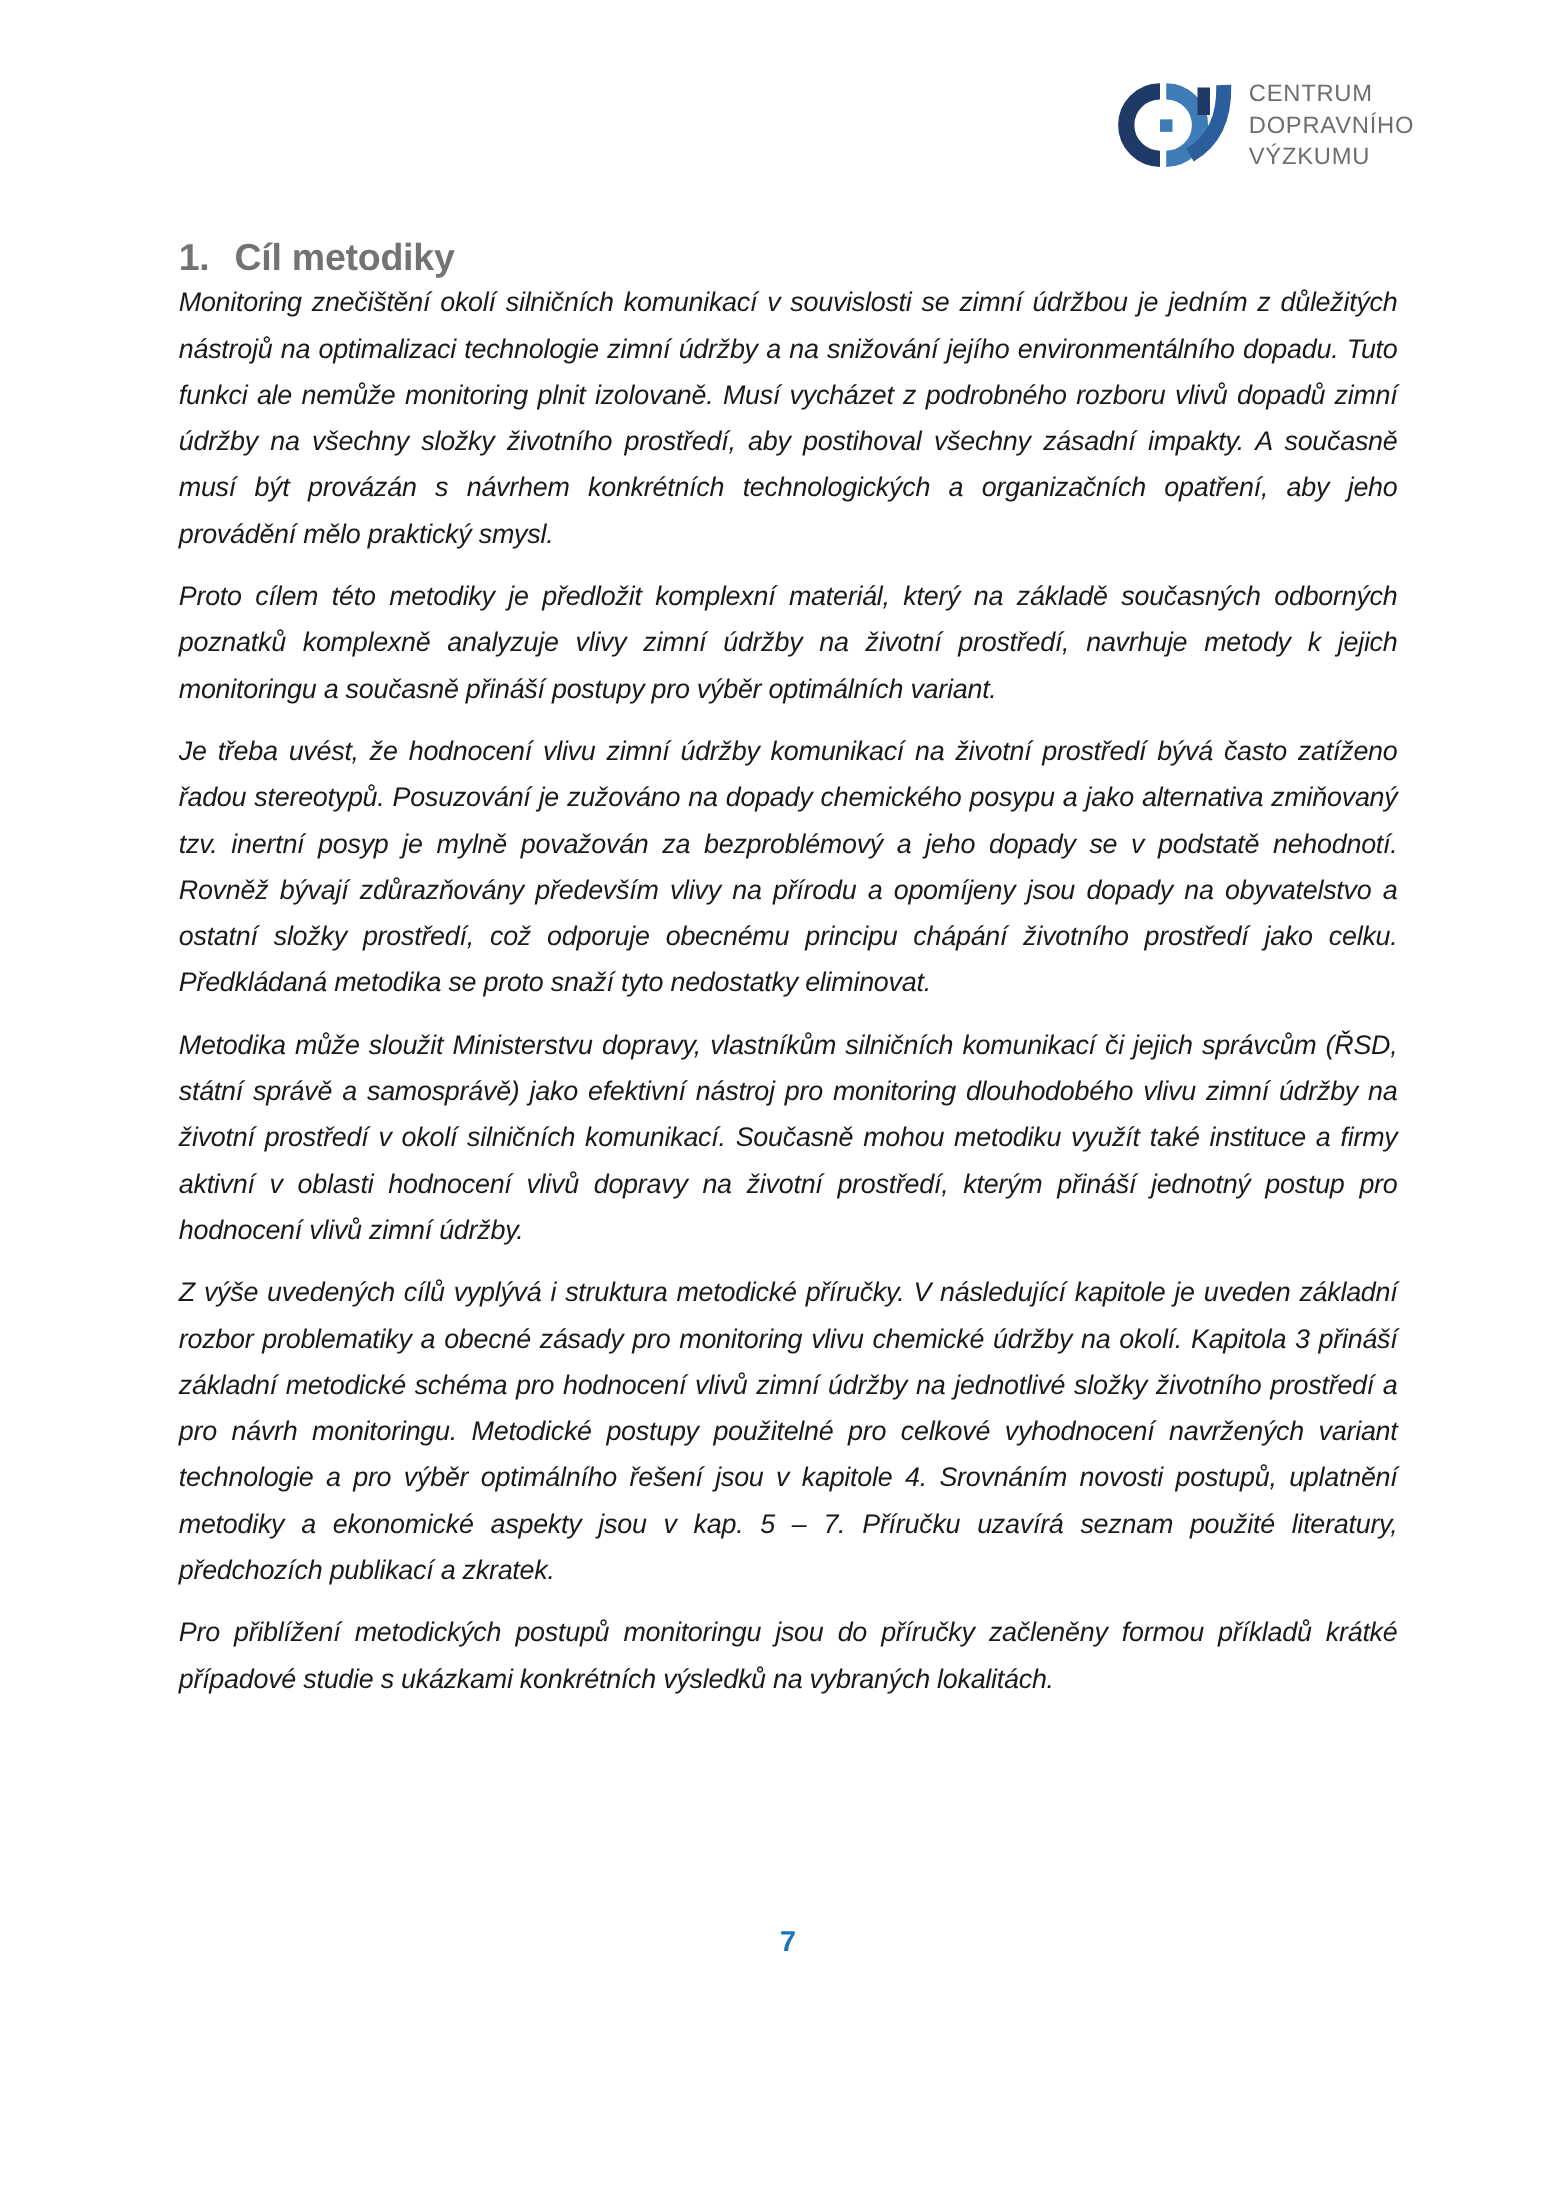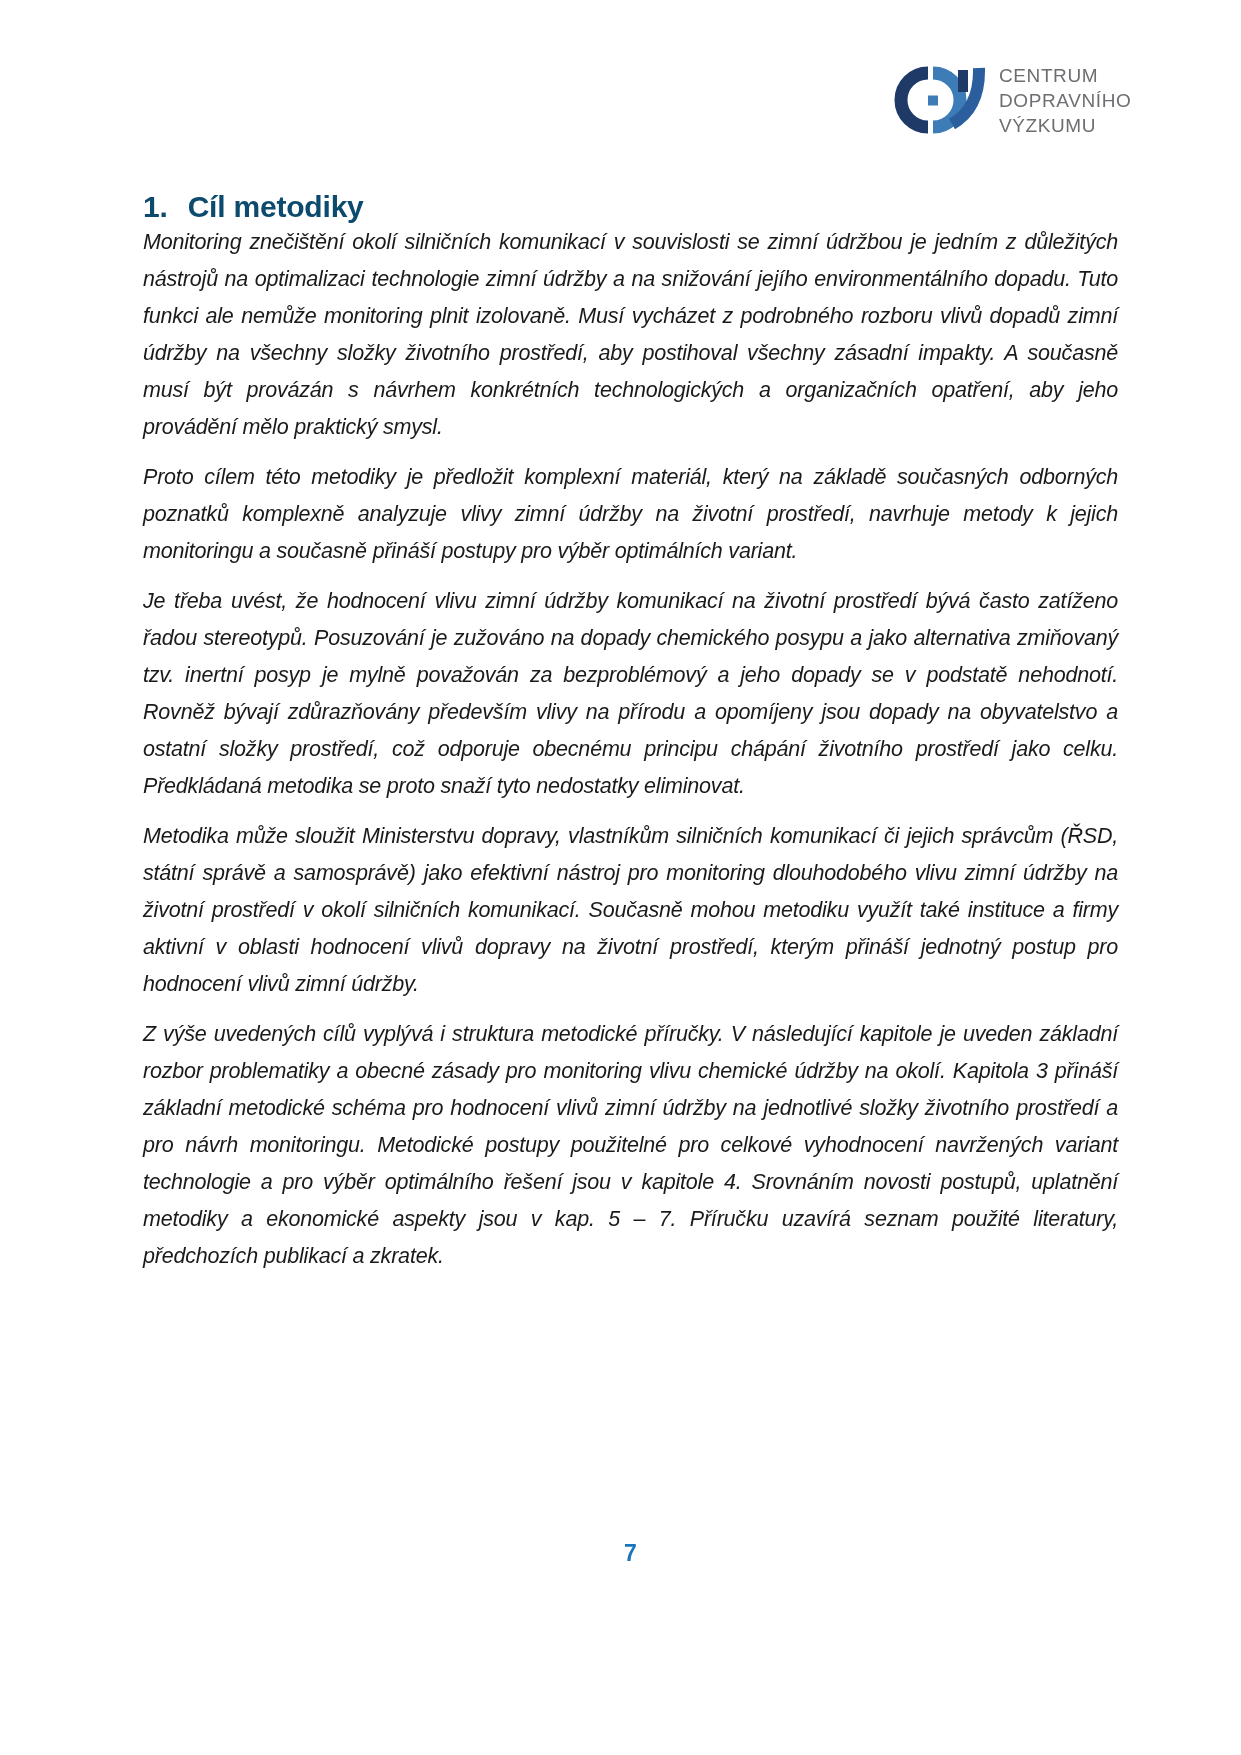--- a/index.html
+++ b/index.html
@@ -36,21 +36,21 @@
     line-height: 25px;
     letter-spacing: 0.6px;
     font-weight: 400;
   }
 
   
   .heading {
     position: absolute;
     top: 170px;
     left: 143px;
-    color: #0c4a6e;
+    color: #737373;
     font-size: 30px;
     font-weight: 700;
     letter-spacing: -0.2px;
   }
   .heading .num { margin-right: 20px; }
 
   
   .content {
     position: absolute;
     top: 224px;
@@ -106,17 +106,18 @@
   <h1 class="heading">
     <span class="num">1.</span><span>Cíl metodiky</span>
   </h1>
 
   <div class="content">
     <p>Monitoring znečištění okolí silničních komunikací v souvislosti se zimní údržbou je jedním z důležitých nástrojů na optimalizaci technologie zimní údržby a na snižování jejího environmentálního dopadu. Tuto funkci ale nemůže monitoring plnit izolovaně. Musí vycházet z podrobného rozboru vlivů dopadů zimní údržby na všechny složky životního prostředí, aby postihoval všechny zásadní impakty. A současně musí být provázán s návrhem konkrétních technologických a organizačních opatření, aby jeho provádění mělo praktický smysl.</p>
     <p>Proto cílem této metodiky je předložit komplexní materiál, který na základě současných odborných poznatků komplexně analyzuje vlivy zimní údržby na životní prostředí, navrhuje metody k jejich monitoringu a současně přináší postupy pro výběr optimálních variant.</p>
     <p>Je třeba uvést, že hodnocení vlivu zimní údržby komunikací na životní prostředí bývá často zatíženo řadou stereotypů. Posuzování je zužováno na dopady chemického posypu a jako alternativa zmiňovaný tzv. inertní posyp je mylně považován za bezproblémový a jeho dopady se v podstatě nehodnotí. Rovněž bývají zdůrazňovány především vlivy na přírodu a opomíjeny jsou dopady na obyvatelstvo a ostatní složky prostředí, což odporuje obecnému principu chápání životního prostředí jako celku. Předkládaná metodika se proto snaží tyto nedostatky eliminovat.</p>
     <p>Metodika může sloužit Ministerstvu dopravy, vlastníkům silničních komunikací či jejich správcům (ŘSD, státní správě a samosprávě) jako efektivní nástroj pro monitoring dlouhodobého vlivu zimní údržby na životní prostředí v okolí silničních komunikací. Současně mohou metodiku využít také instituce a firmy aktivní v oblasti hodnocení vlivů dopravy na životní prostředí, kterým přináší jednotný postup pro hodnocení vlivů zimní údržby.</p>
     <p>Z výše uvedených cílů vyplývá i struktura metodické příručky. V následující kapitole je uveden základní rozbor problematiky a obecné zásady pro monitoring vlivu chemické údržby na okolí. Kapitola 3 přináší základní metodické schéma pro hodnocení vlivů zimní údržby na jednotlivé složky životního prostředí a pro návrh monitoringu. Metodické postupy použitelné pro celkové vyhodnocení navržených variant technologie a pro výběr optimálního řešení jsou v kapitole 4. Srovnáním novosti postupů, uplatnění metodiky a ekonomické aspekty jsou v kap. 5 – 7. Příručku uzavírá seznam použité literatury, předchozích publikací a zkratek.</p>
+    <p>Pro přiblížení metodických postupů monitoringu jsou do příručky začleněny formou příkladů krátké případové studie s ukázkami konkrétních výsledků na vybraných lokalitách.</p>
   </div>
 
   <div class="page-number">7</div>
 
 </div>
 
 </body></html>

